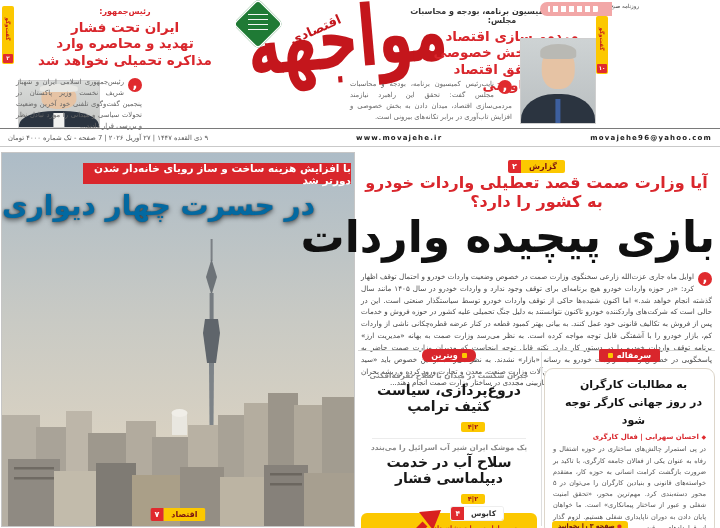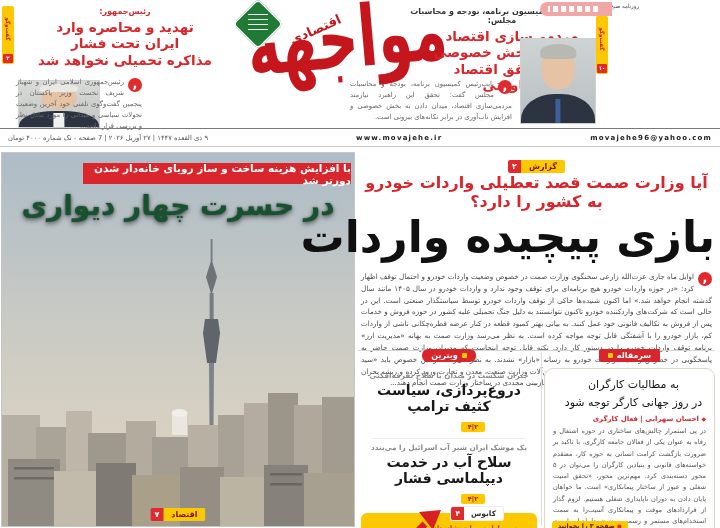--- a/index.html
+++ b/index.html
@@ -55,21 +55,21 @@
   
   .dateline{position:absolute;left:0;top:128px;width:720px;height:19px;border-top:1px solid #7a7a7a;border-bottom:1px solid #c9c9c9;
             display:flex;align-items:center;justify-content:space-between;padding:0 8px;font-size:6.8px;color:#555;}
   .dateline .urls{font-weight:bold;letter-spacing:1.2px;color:#222;direction:ltr;font-size:7px;}
 
   
   .photo-story{position:absolute;left:1px;top:152px;width:354px;height:375px;border:1px solid #c6c6c6;overflow:hidden;background:#cfd3d2;}
   .photo-story svg{position:absolute;inset:0;}
   .ps-banner{position:absolute;top:10px;right:3px;width:268px;height:21px;background:#d9262c;color:#fff;
              font-size:10.5px;font-weight:bold;display:flex;align-items:center;justify-content:center;}
-  .ps-headline{position:absolute;top:36px;left:0;right:0;text-align:center;color:#14532d;font-size:28px;font-weight:900;
+  .ps-headline{position:absolute;top:36px;left:0;right:0;text-align:left;color:#0369a1;font-size:28px;font-weight:900;
                text-shadow:0 2px 5px rgba(0,0,0,.6),0 0 2px rgba(0,0,0,.45);}
   .pagetag{display:inline-flex;align-items:stretch;direction:rtl;border-radius:2px;overflow:hidden;height:13px;}
   .pagetag .lbl{background:#fcc800;color:#7a1212;font-weight:bold;font-size:8px;line-height:13px;padding:0 8px;}
   .pagetag .num{background:#e02a2e;color:#fff;font-weight:bold;font-size:8px;line-height:13px;padding:0 4px;min-width:12px;text-align:center;}
   .ps-tag{position:absolute;bottom:5px;left:50%;transform:translateX(-50%);}
 
   
   .lead{position:absolute;left:358px;top:154px;width:357px;}
   .lead-tagrow{text-align:center;}
   .lead-kicker{text-align:center;font-size:16px;font-weight:bold;color:#d9262c;}
@@ -97,21 +97,21 @@
   .goldbox svg{position:absolute;left:2px;top:-5px;overflow:visible;}
   .gb-tag{position:absolute;top:-6px;right:34px;height:13px;display:inline-flex;direction:rtl;border-radius:2px;overflow:hidden;box-shadow:0 0 0 1px #eee;}
   .gb-tag .lbl{background:#fff;color:#333;font-size:7.5px;font-weight:bold;line-height:13px;padding:0 7px;text-align:right;}
   .gb-tag .num{background:#e02a2e;color:#fff;font-size:7.5px;font-weight:bold;line-height:13px;padding:0 4px;}
   .gb-kicker{position:absolute;top:11px;right:8px;width:100px;font-size:6.3px;font-weight:bold;color:#c0261c;}
   .gb-headline{position:absolute;top:22px;right:8px;width:100px;font-size:10.5px;font-weight:900;color:#4a1208;line-height:1.4;}
 
   .editorial{position:absolute;left:544px;top:350px;width:171px;height:177px;text-align:center;}
   .editorial .coltag{position:relative;top:-7px;}
   .ed-card{position:relative;margin-top:-1px;height:168px;border:1px solid #ddd6ca;border-radius:9px;background:#fff;padding:7px 8px 18px;}
-  .ed-headline{font-size:11px;font-weight:400;color:#141414;line-height:1.65;margin-left:8px;}
+  .ed-headline{font-size:11px;font-weight:700;color:#141414;line-height:1.65;margin-left:8px;}
   .ed-byline{margin-top:3px;text-align:right;font-size:7px;font-weight:bold;color:#d9262c;}
   .ed-byline .b{color:#e02a2e;font-size:6px;}
   .ed-body{margin-top:3px;font-size:6.6px;line-height:1.7;color:#555;text-align:justify;}
   .ed-foot{position:absolute;bottom:5px;left:7px;background:#fcc800;color:#6b1010;font-size:6.3px;font-weight:bold;
            padding:1px 6px;border-radius:3px;}
   .ed-foot .b{color:#e02a2e;font-size:5.5px;}
 </style>
 </head>
 <body>
 
@@ -120,22 +120,22 @@
   <div class="header">
 
     <div class="vribbon vribbon-left">
       <span class="vtext">گفت‌وگو</span>
       <span class="vpage">۲</span>
     </div>
 
     <div class="teaser teaser-left">
       <div class="t-kicker">رئیس‌جمهور:</div>
       <div class="t-headline">
+        <span>ایران تحت فشار</span>
         <span>تهدید و محاصره وارد</span>
-        <span>ایران تحت فشار</span>
         <span>مذاکره تحمیلی نخواهد شد</span>
       </div>
       <div class="photo-person photo-pez">
         <span class="p-head"></span>
         <span class="p-hair"></span>
         <span class="p-suit"></span>
         <span class="p-shirt"></span>
       </div>
       <p class="t-body"><span class="quote-ic">,</span><span>رئیس‌جمهوری اسلامی ایران و شهباز شریف نخست وزیر پاکستان در پنجمین گفت‌وگوی تلفنی خود آخرین وضعیت تحولات سیاسی و میدانی را مورد تبادل نظر و بررسی قرار دادند...</span></p>
     </div>

